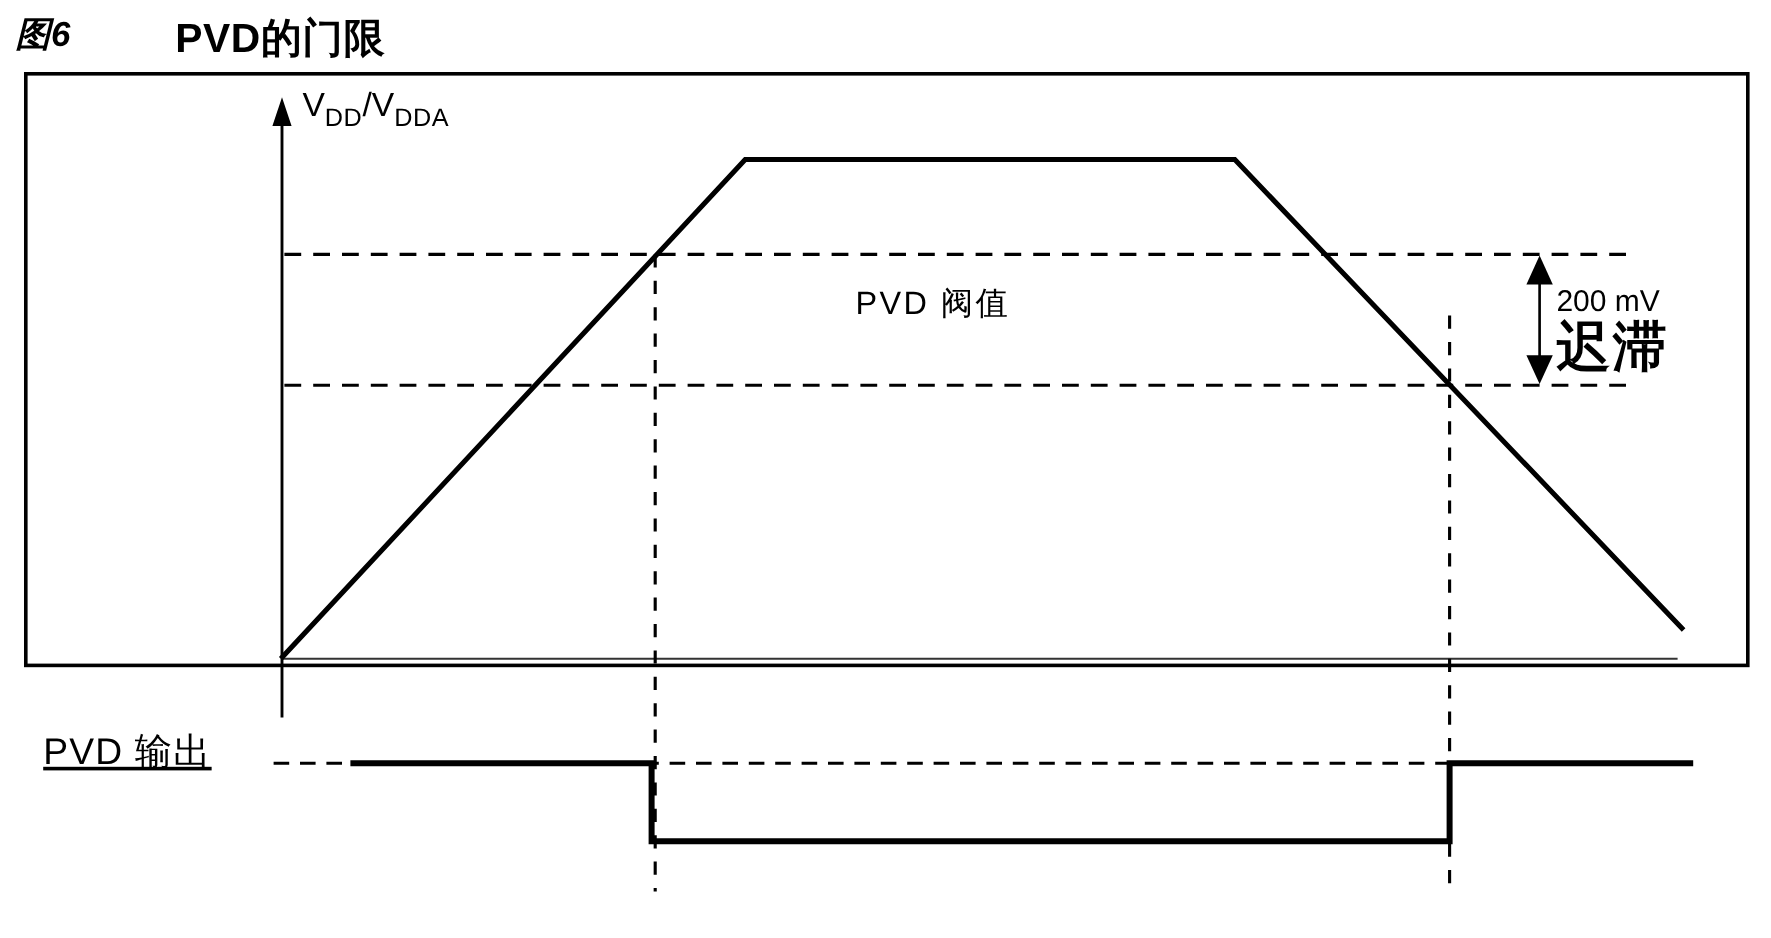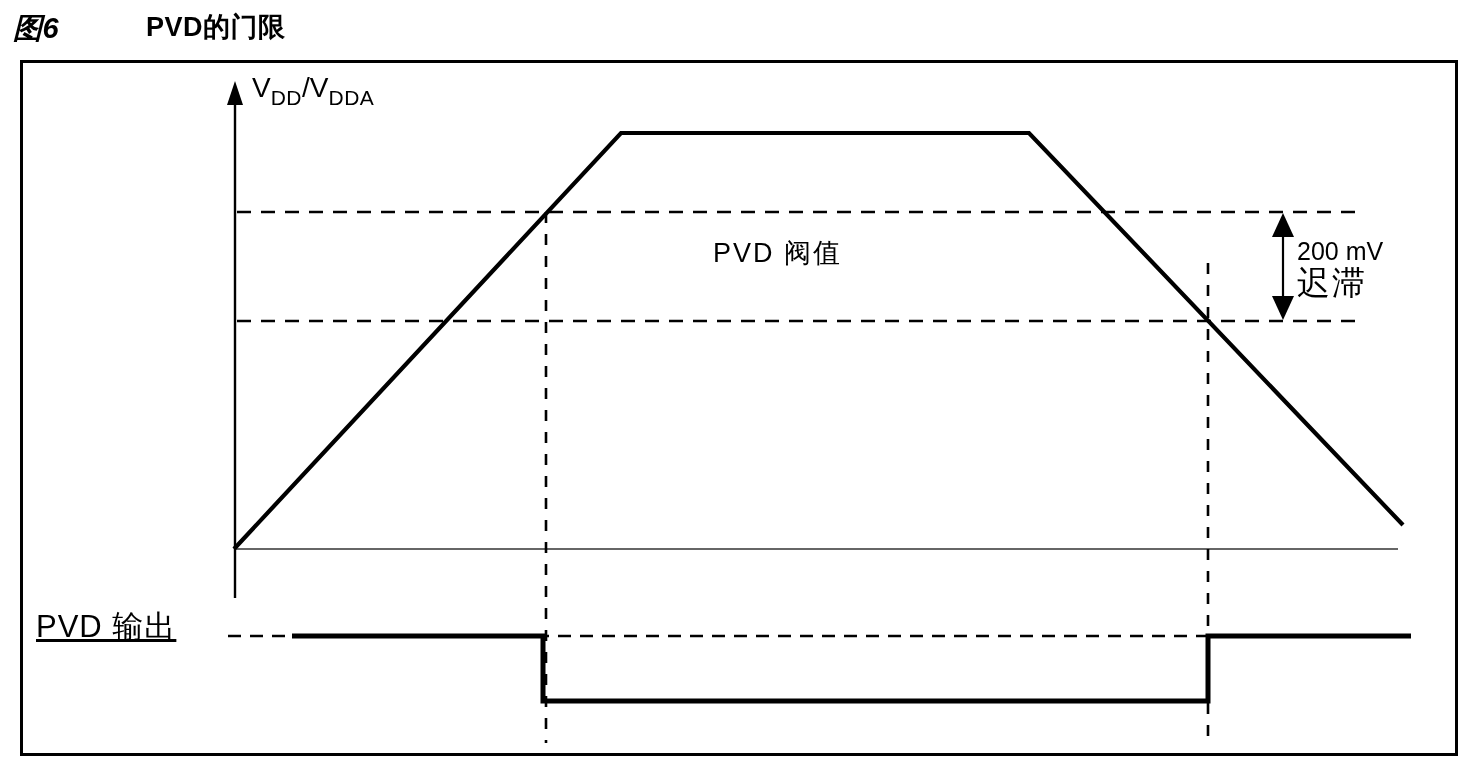--- a/index.html
+++ b/index.html
@@ -13,35 +13,35 @@
   }
   .caption {
     position: absolute; left: 0; top: 6px; width: 100%; height: 40px;
   }
   .caption-number {
     position: absolute; left: 13px; top: 3px;
     font-size: 29px; font-weight: bold; letter-spacing: 0.5px; font-style: italic;
   }
   .caption-title {
     position: absolute; left: 146px; top: 3px;
-    font-size: 27px; font-weight: bold; letter-spacing: 0.5px; text-align: center;
+    font-size: 34px; font-weight: bold; letter-spacing: 0.5px; text-align: center;
   }
   .figure-box {
     position: absolute; left: 20px; top: 60px;
-    width: 1438px; height: 696px;
+    width: 1438px; height: 496px;
     border: 3px solid #000;
     background: #fff;
   }
   .diagram-svg { position: absolute; left: 0; top: 0; }
   .lbl { position: absolute; line-height: 1; white-space: nowrap; }
   .axis-label { left: 229px; top: 11px; font-size: 28px; }
   .axis-label .sub { font-size: 21px; position: relative; top: 8px; letter-spacing: 0.5px; }
   .threshold-label { left: 690px; top: 177px; font-size: 27px; letter-spacing: 2px; }
   .hyst-value { left: 1274px; top: 176px; font-size: 25px; }
-  .hyst-label { left: 1274px; top: 203px; font-size: 33px; letter-spacing: 2px; }
+  .hyst-label { left: 1274px; top: 203px; font-size: 45px; letter-spacing: 2px; font-weight: bold; }
   .output-label { left: 13px; top: 548px; font-size: 31px; letter-spacing: 1px; text-decoration: underline; }
 </style>
 </head>
 <body>
 
 <div class="caption">
   <span class="caption-number">图6</span>
   <span class="caption-title">PVD的门限</span>
 </div>
 

